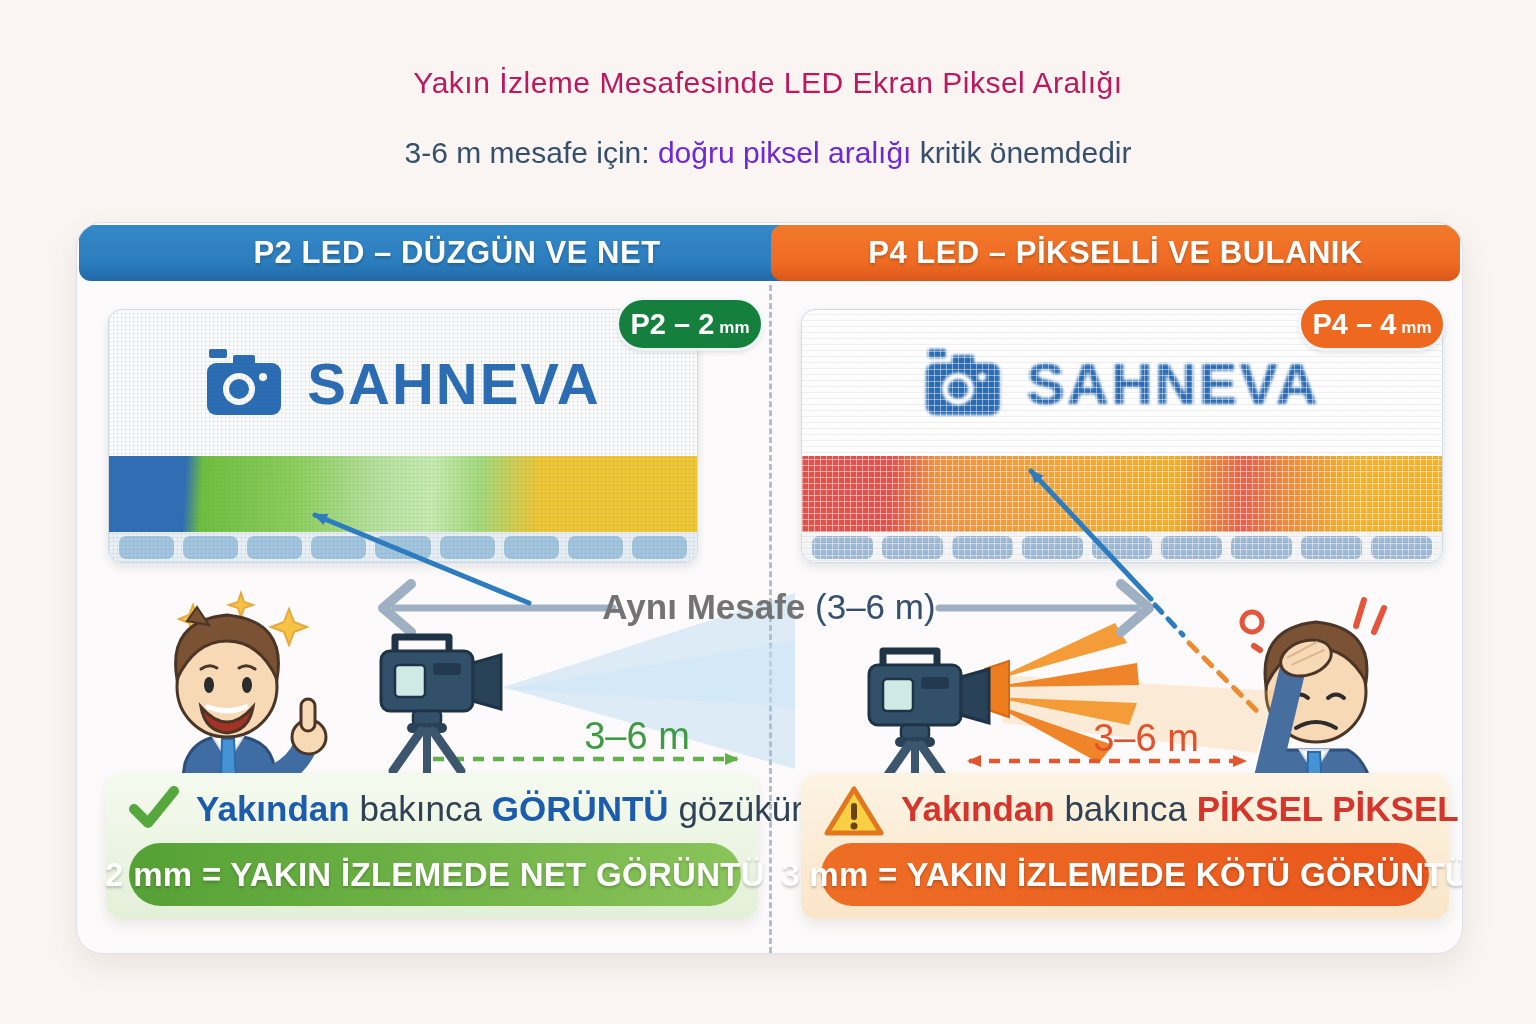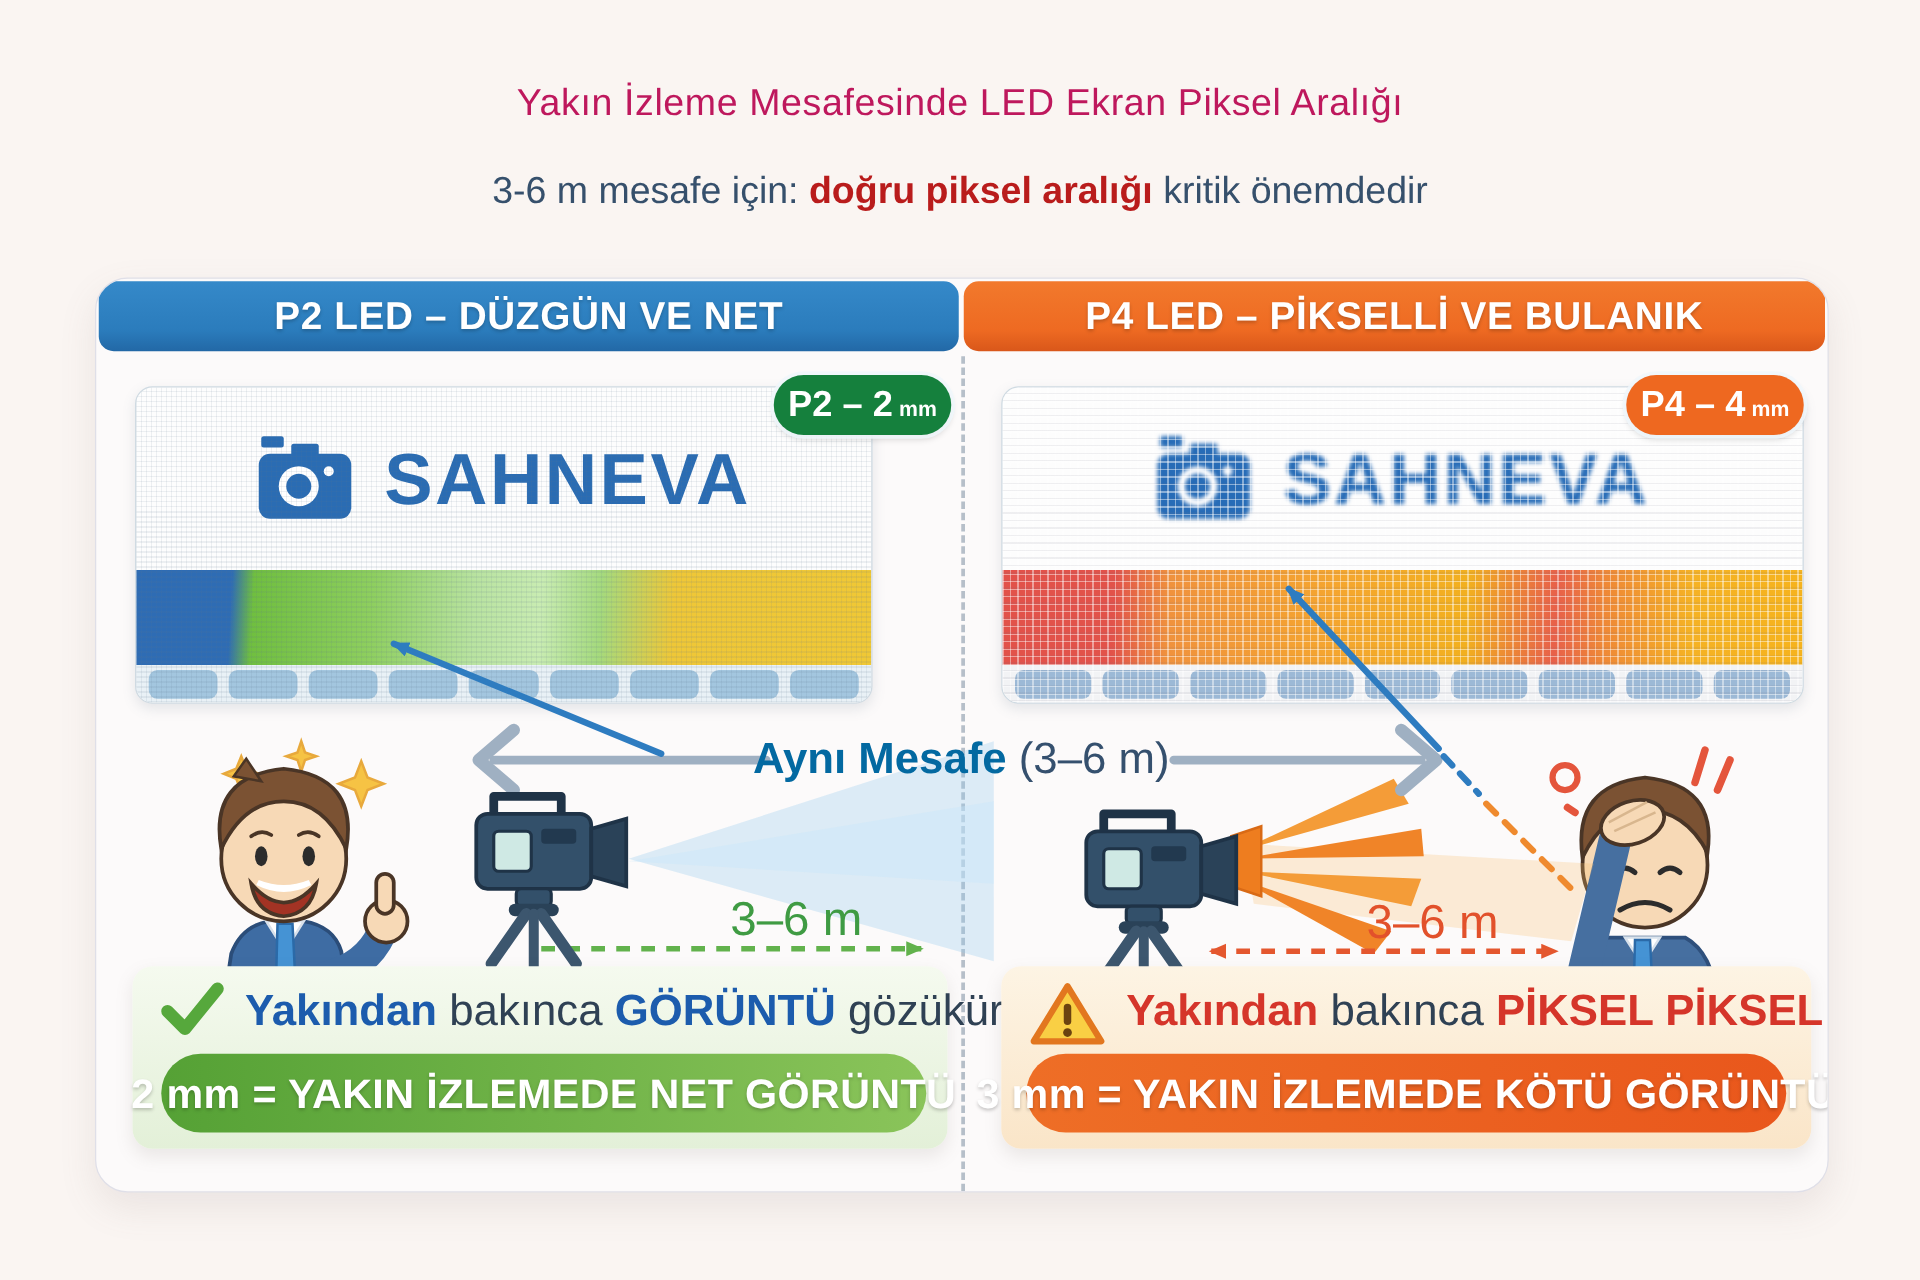--- a/index.html
+++ b/index.html
@@ -12,35 +12,35 @@
   .stage{position:absolute;inset:0;}
   
   .page-title{
     position:absolute;left:0;top:66px;width:100%;text-align:center;
     font-size:30px;font-weight:400;color:#be185d;letter-spacing:.5px;
   }
   .page-subtitle{
     position:absolute;left:0;top:136px;width:100%;text-align:center;
     font-size:30px;color:#36506c;
   }
-  .page-subtitle .bold{font-weight:700;color:#b91c1c;}
+  .page-subtitle .bold{font-weight:400;color:#6d28d9;}
   .page-subtitle span{white-space:pre;}
   
   .card{
     position:absolute;left:76px;top:222px;width:1385px;height:730px;
     background:#fcfafa;border:1.5px solid #dfdfe8;border-radius:26px;
     box-shadow:0 12px 30px rgba(120,110,110,.12);overflow:hidden;
   }
   .hdr{
     position:absolute;top:2px;height:56px;border-radius:12px;
     display:flex;align-items:center;justify-content:center;
     font-size:31px;font-weight:800;color:#fff;letter-spacing:.5px;
     text-shadow:0 2px 3px rgba(0,0,0,.22);white-space:pre;
   }
-  .hdr-left{left:2px;width:688px;background:linear-gradient(180deg,#3589c9 0%,#2b7cbc 70%,#2268a6 100%);}
+  .hdr-left{left:2px;width:688px;background:linear-gradient(180deg,#3589c9 0%,#2b7cbc 70%,#2268a6 100%);padding-left:34px;}
   .hdr-right{left:694px;width:689px;background:linear-gradient(180deg,#f2792c 0%,#ee6a22 70%,#d9571a 100%);}
   .divider{
     position:absolute;left:692px;top:62px;height:668px;width:0;
     border-left:3px dashed #b6bfc9;
   }
   
   .screen{
     position:absolute;top:86px;height:252px;border-radius:14px;overflow:hidden;
     border:1px solid #cfdae2;box-shadow:0 4px 10px rgba(90,110,130,.15);
     background:#fdfdfd;
@@ -76,21 +76,21 @@
   .badge .unit{font-size:17px;font-weight:800;margin-left:5px;margin-top:8px;}
   .badge-left{left:542px;width:142px;background:#15803d;}
   .badge-right{left:1224px;width:142px;background:#ee6820;}
   
   .overlay{position:absolute;left:0;top:0;z-index:2;pointer-events:none;}
   
   .same-distance-label{
     position:absolute;left:502px;top:364px;width:380px;text-align:center;z-index:2;
     font-size:35px;color:#35506e;white-space:pre;
   }
-  .same-distance-label b{font-weight:800;color:#0369a1;}
+  .same-distance-label b{font-weight:800;color:#737373;}
   .dist-label{position:absolute;z-index:2;font-size:38px;font-weight:400;white-space:pre;}
   .dist-left{left:480px;top:492px;width:160px;text-align:center;color:#3f9b43;}
   .dist-right{left:984px;top:494px;width:170px;text-align:center;color:#e2512b;}
   
   .character{position:absolute;z-index:2;}
   .char-left{left:32px;top:358px;}
   .char-right{left:1119px;top:363px;}
   
   .result-box{
     position:absolute;top:550px;height:146px;border-radius:16px;z-index:3;

